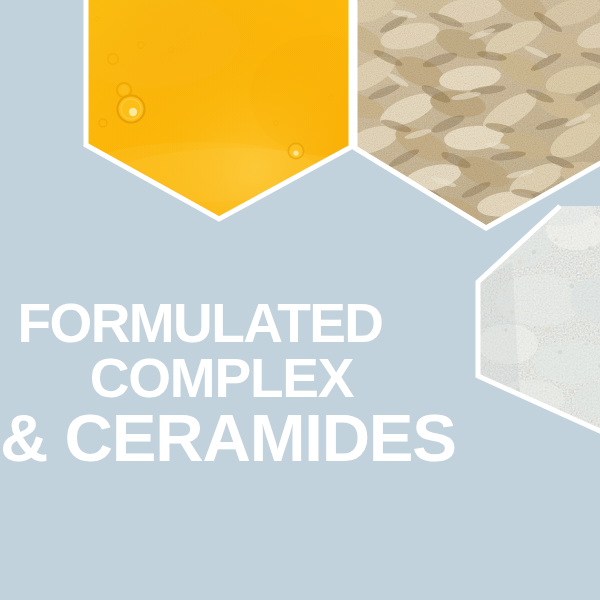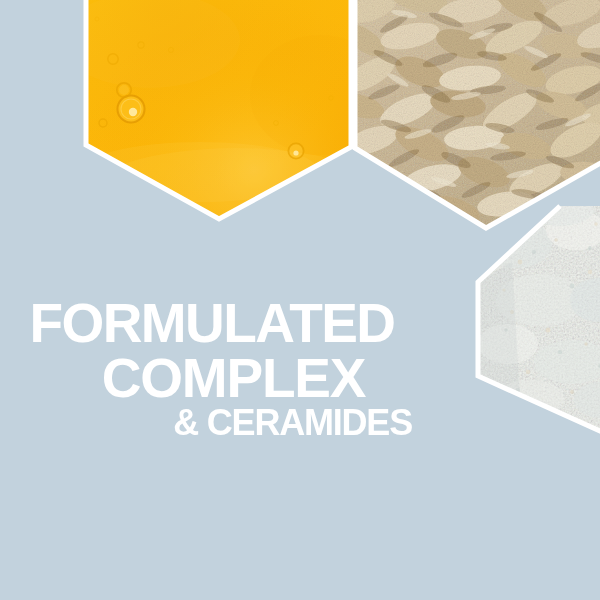--- a/index.html
+++ b/index.html
@@ -31,32 +31,31 @@
     top: 296px;
     width: 400px;
     text-align: center;
     color: #ffffff;
     font-family: "Liberation Sans", sans-serif;
     font-weight: bold;
     letter-spacing: -0.5px;
     line-height: 0.995;
     text-transform: uppercase;
     user-select: none;
-    padding-left: 12px;
   }
   .hl-line {
     display: block;
     white-space: nowrap;
     font-size: 57px;
   }
   .hl-line.l1 { font-size: 55px; letter-spacing: -1.6px; }
   .hl-line.l2 { font-size: 55px; letter-spacing: -1.0px; }
   .hl-line.l3 { font-size: 55px; letter-spacing: -1.6px; }
   .hl-line.l4 { font-size: 55px; letter-spacing: -1.2px; margin-left: 43px; }
-  .hl-line.l5 { font-size: 36px; letter-spacing: -1.2px; text-align: right; }
+  .hl-line.l5 { font-size: 67px; letter-spacing: -1.2px; }
 </style>
 </head>
 <body>
 
 <div id="canvas">
 
   <svg class="hex-layer" viewBox="0 0 600 600" aria-hidden="true">
     <defs>
 
       <linearGradient id="oilGrad" x1="0" y1="0" x2="0.55" y2="1">

